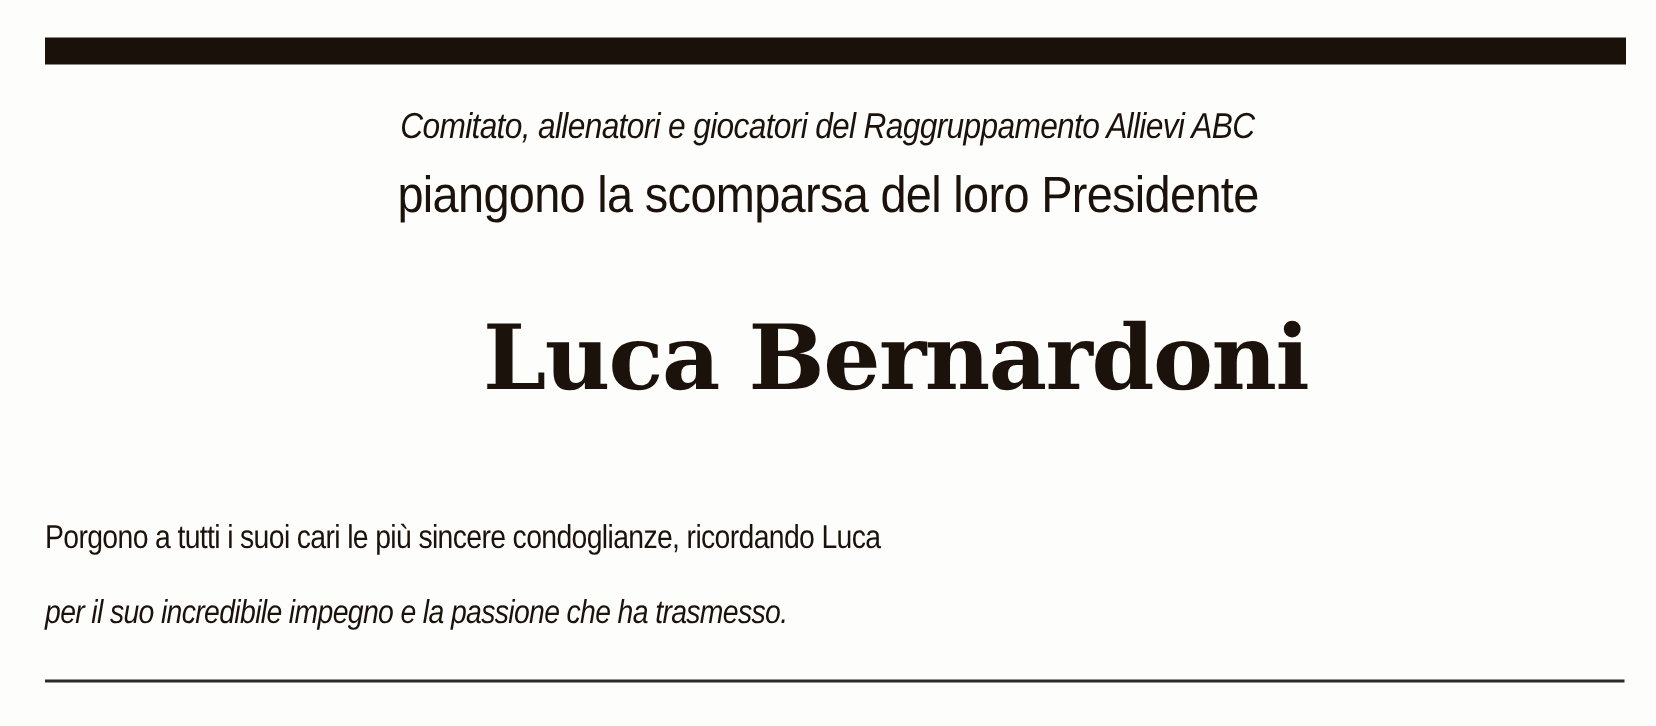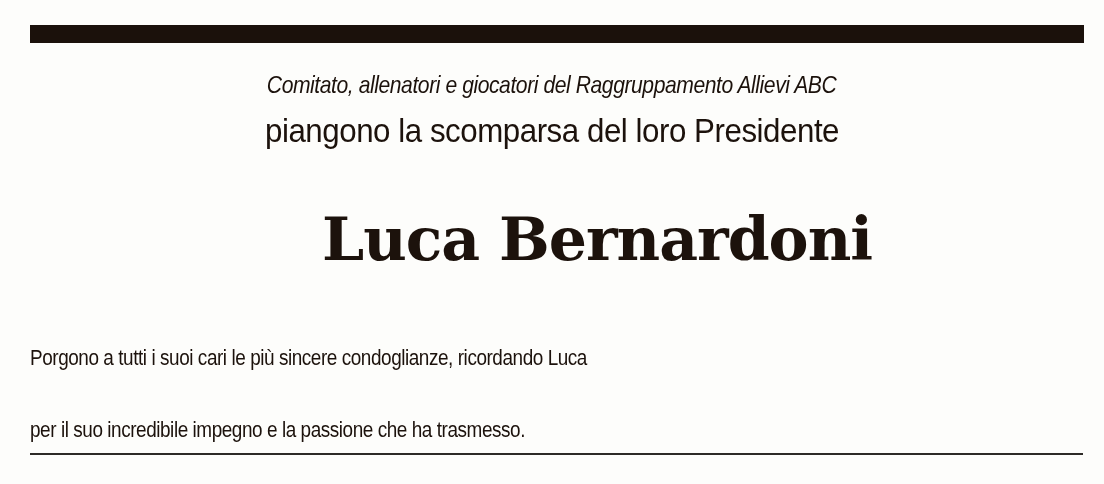--- a/index.html
+++ b/index.html
@@ -72,21 +72,21 @@
     line-height: 48px;
     letter-spacing: -0.5px;
     white-space: nowrap;
   }
   .message-line .squeeze {
     display: inline-block;
     transform: scaleX(0.86);
     transform-origin: 0 50%;
   }
   .message-1 { top: 334px; }
-  .message-2 { top: 406px; }
+  .message-2 { top: 384px; font-style: italic; }
   .bottom-rule {
     position: absolute;
     left: 30px;
     top: 453px;
     width: 1053px;
     height: 2px;
     background: var(--divider, #2d2a27);
   }
 </style>
 </head>

